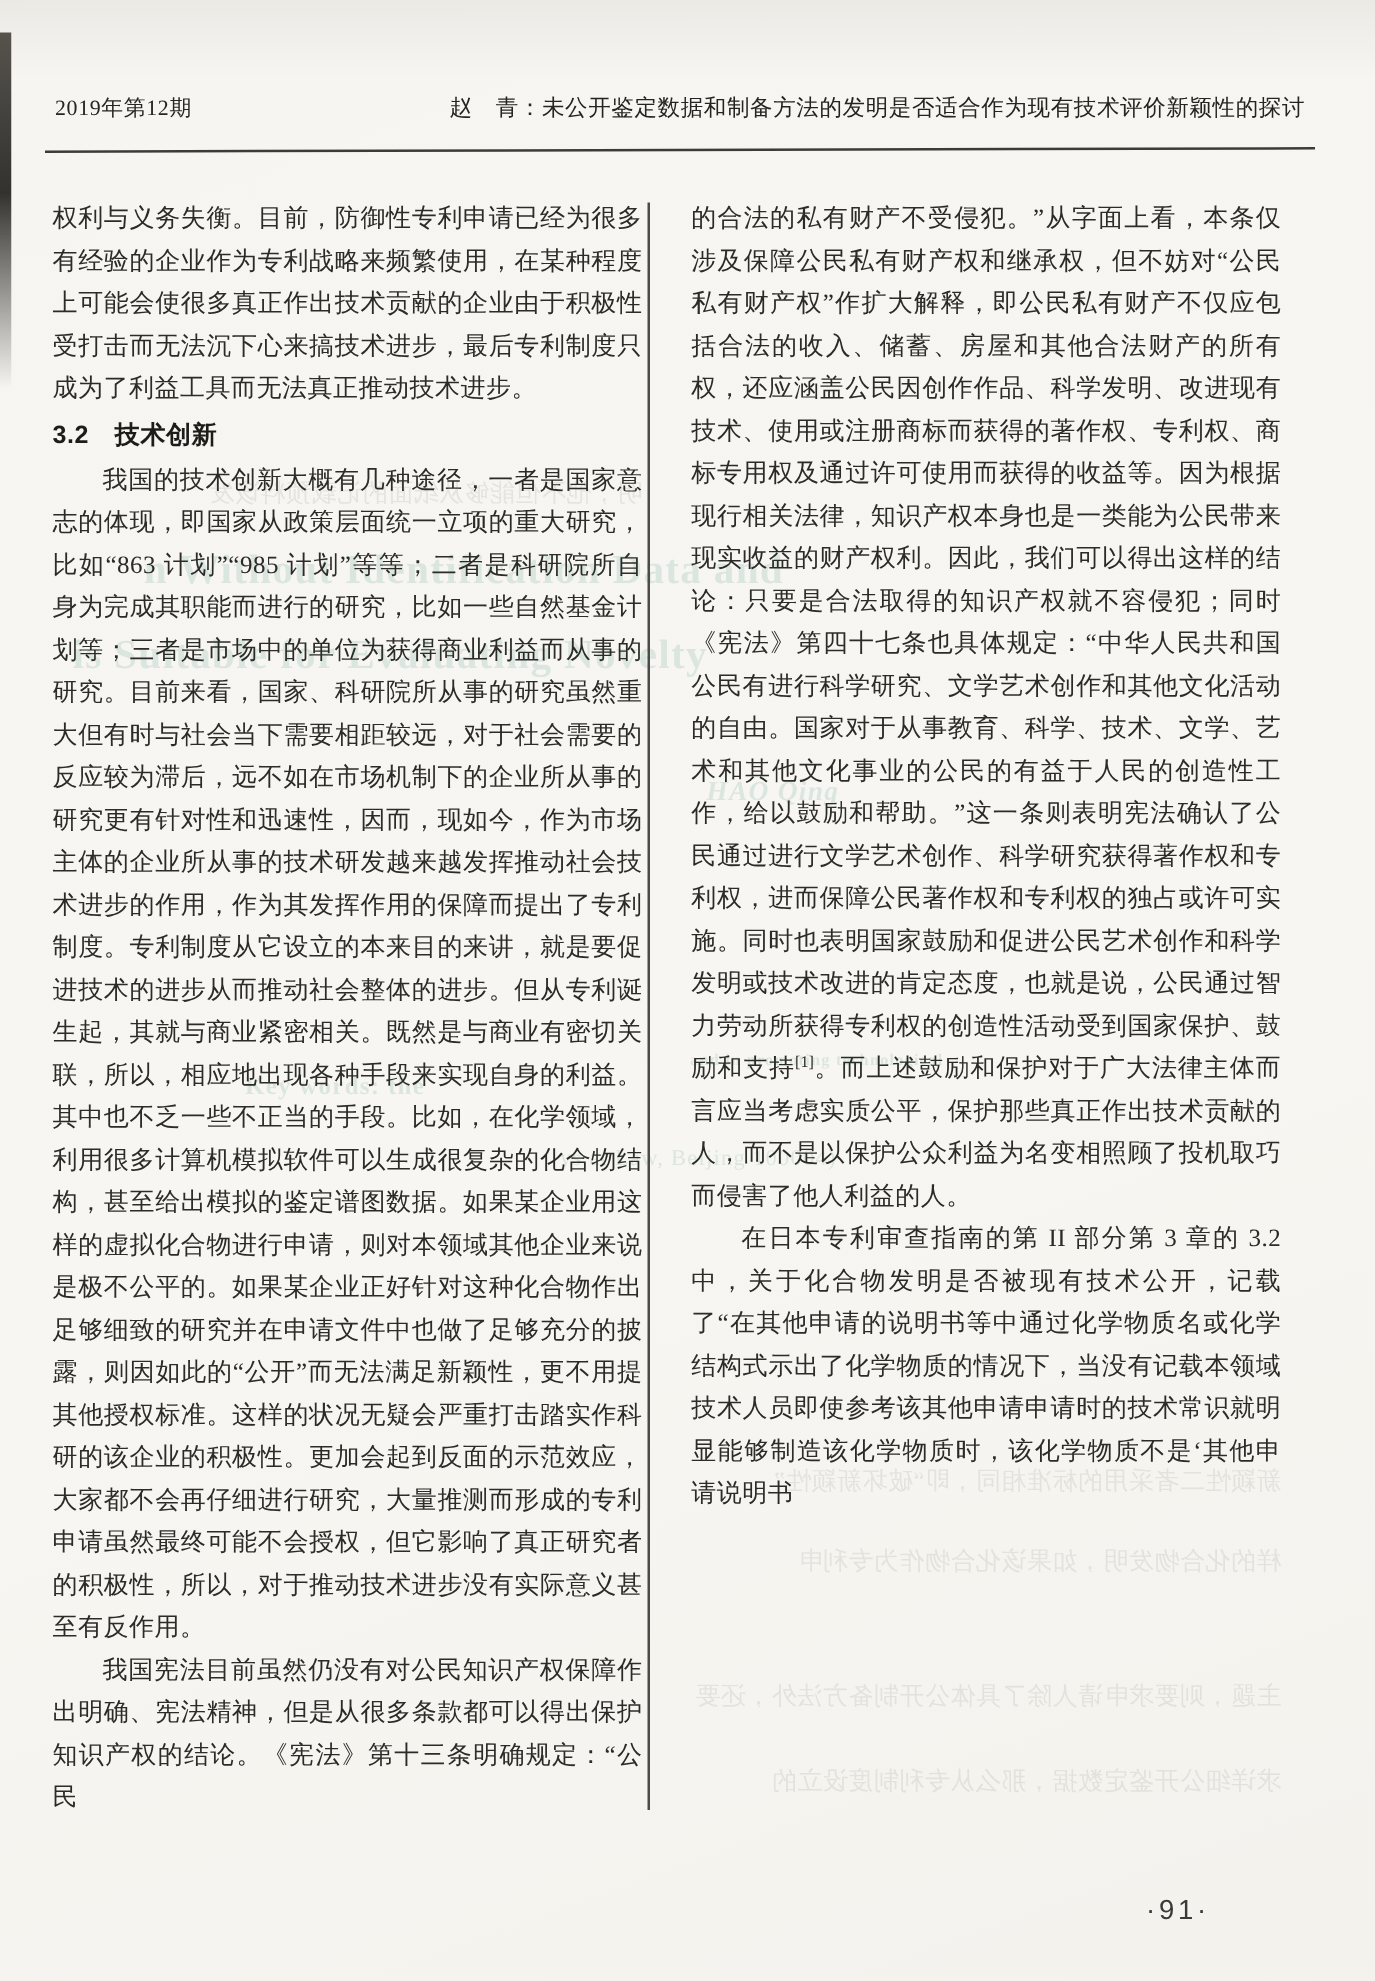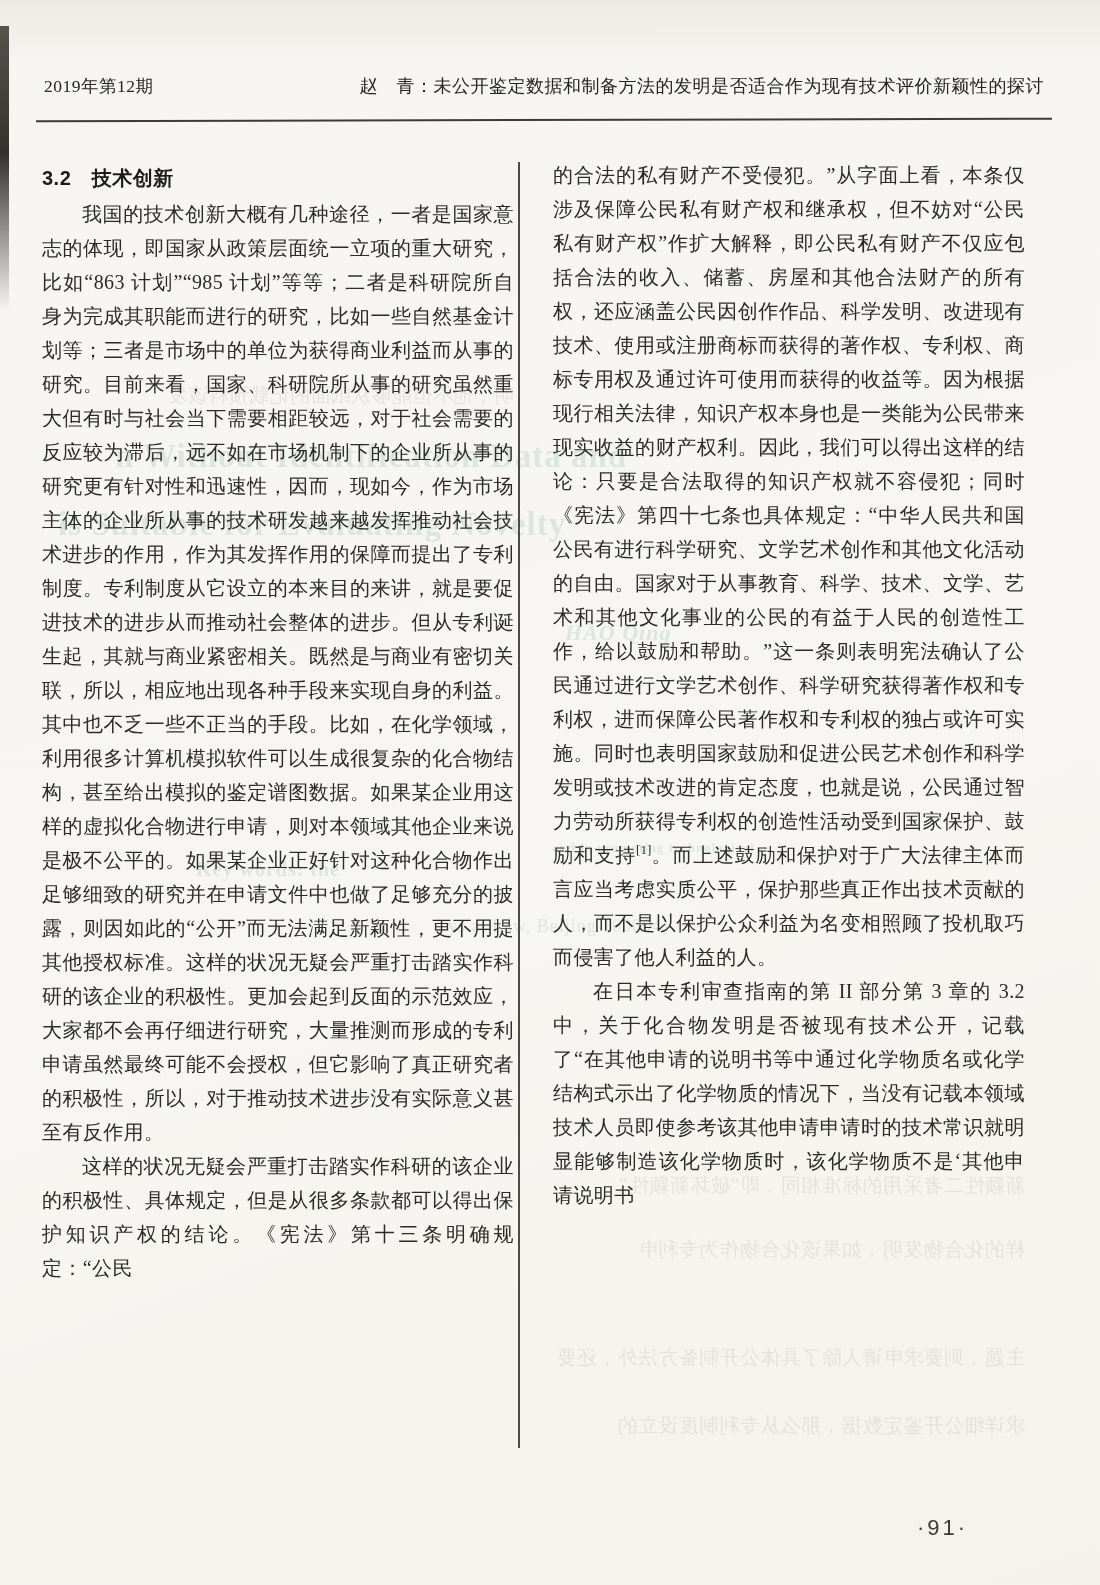--- a/index.html
+++ b/index.html
@@ -103,23 +103,24 @@
   <div class="ghost ghost-cn m4">主题，则要求申请人除了具体公开制备方法外，还要</div>
   <div class="ghost ghost-cn m5">求详细公开鉴定数据，那么从专利制度设立的</div>
 
   <div class="header">
     <span class="issue">2019年第12期</span>
     <span class="running-title">赵　青：未公开鉴定数据和制备方法的发明是否适合作为现有技术评价新颖性的探讨</span>
   </div>
   <div class="rule"></div>
 
   <div class="col col-left">
+    <p>权利与义务失衡。目前，防御性专利申请已经为很多有经验的企业作为专利战略来频繁使用，在某种程度上可能会使很多真正作出技术贡献的企业由于积极性受打击而无法沉下心来搞技术进步，最后专利制度只成为了利益工具而无法真正推动技术进步。</p>
     <h3 class="sec">3.2　技术创新</h3>
     <p class="indent">我国的技术创新大概有几种途径，一者是国家意志的体现，即国家从政策层面统一立项的重大研究，比如“863 计划”“985 计划”等等；二者是科研院所自身为完成其职能而进行的研究，比如一些自然基金计划等；三者是市场中的单位为获得商业利益而从事的研究。目前来看，国家、科研院所从事的研究虽然重大但有时与社会当下需要相距较远，对于社会需要的反应较为滞后，远不如在市场机制下的企业所从事的研究更有针对性和迅速性，因而，现如今，作为市场主体的企业所从事的技术研发越来越发挥推动社会技术进步的作用，作为其发挥作用的保障而提出了专利制度。专利制度从它设立的本来目的来讲，就是要促进技术的进步从而推动社会整体的进步。但从专利诞生起，其就与商业紧密相关。既然是与商业有密切关联，所以，相应地出现各种手段来实现自身的利益。其中也不乏一些不正当的手段。比如，在化学领域，利用很多计算机模拟软件可以生成很复杂的化合物结构，甚至给出模拟的鉴定谱图数据。如果某企业用这样的虚拟化合物进行申请，则对本领域其他企业来说是极不公平的。如果某企业正好针对这种化合物作出足够细致的研究并在申请文件中也做了足够充分的披露，则因如此的“公开”而无法满足新颖性，更不用提其他授权标准。这样的状况无疑会严重打击踏实作科研的该企业的积极性。更加会起到反面的示范效应，大家都不会再仔细进行研究，大量推测而形成的专利申请虽然最终可能不会授权，但它影响了真正研究者的积极性，所以，对于推动技术进步没有实际意义甚至有反作用。</p>
-    <p class="indent">这样的状况无疑会严重打击踏实作科研的该企业的积极性、具体规定，但是从很多条款都可以得出保护知识产权的结论。《宪法》第十三条明确规定：“公民</p>
+    <p class="indent">我国宪法目前虽然仍没有对公民知识产权保障作出明确、宪法精神，但是从很多条款都可以得出保护知识产权的结论。《宪法》第十三条明确规定：“公民</p>
   </div>
 
   <div class="divider"></div>
 
   <div class="col col-right">
     <p><span>的合法的私有财产不受侵犯。”从字面上看，本条仅涉及保障公民私有财产权和继承权，但不妨对“公民私有财产权”作扩大解释，即公民私有财产不仅应包括合法的收入、储蓄、房屋和其他合法财产的所有权，还应涵盖公民因创作作品、科学发明、改进现有技术、使用或注册商标而获得的著作权、专利权、商标专用权及通过许可使用而获得的收益等。因为根据现行相关法律，知识产权本身也是一类能为公民带来现实收益的财产权利。因此，我们可以得出这样的结论：只要是合法取得的知识产权就不容侵犯；同时《宪法》第四十七条也具体规定：“中华人民共和国公民有进行科学研究、文学艺术创作和其他文化活动的自由。国家对于从事教育、科学、技术、文学、艺术和其他文化事业的公民的有益于人民的创造性工作，给以鼓励和帮助。”这一条则表明宪法确认了公民通过进行文学艺术创作、科学研究获得著作权和专利权，进而保障公民著作权和专利权的独占或许可实施。同时也表明国家鼓励和促进公民艺术创作和科学发明或技术改进的肯定态度，也就是说，公民通过智力劳动所获得专利权的创造性活动受到国家保护、鼓励和支持</span><sup class="ref">[1]</sup><span>。而上述鼓励和保护对于广大法律主体而言应当考虑实质公平，保护那些真正作出技术贡献的人，而不是以保护公众利益为名变相照顾了投机取巧而侵害了他人利益的人。</span></p>
     <p class="indent">在日本专利审查指南的第 II 部分第 3 章的 3.2 中，关于化合物发明是否被现有技术公开，记载了“在其他申请的说明书等中通过化学物质名或化学结构式示出了化学物质的情况下，当没有记载本领域技术人员即使参考该其他申请申请时的技术常识就明显能够制造该化学物质时，该化学物质不是‘其他申请说明书</p>
   </div>
 
   <div class="pagenum">·91·</div>

